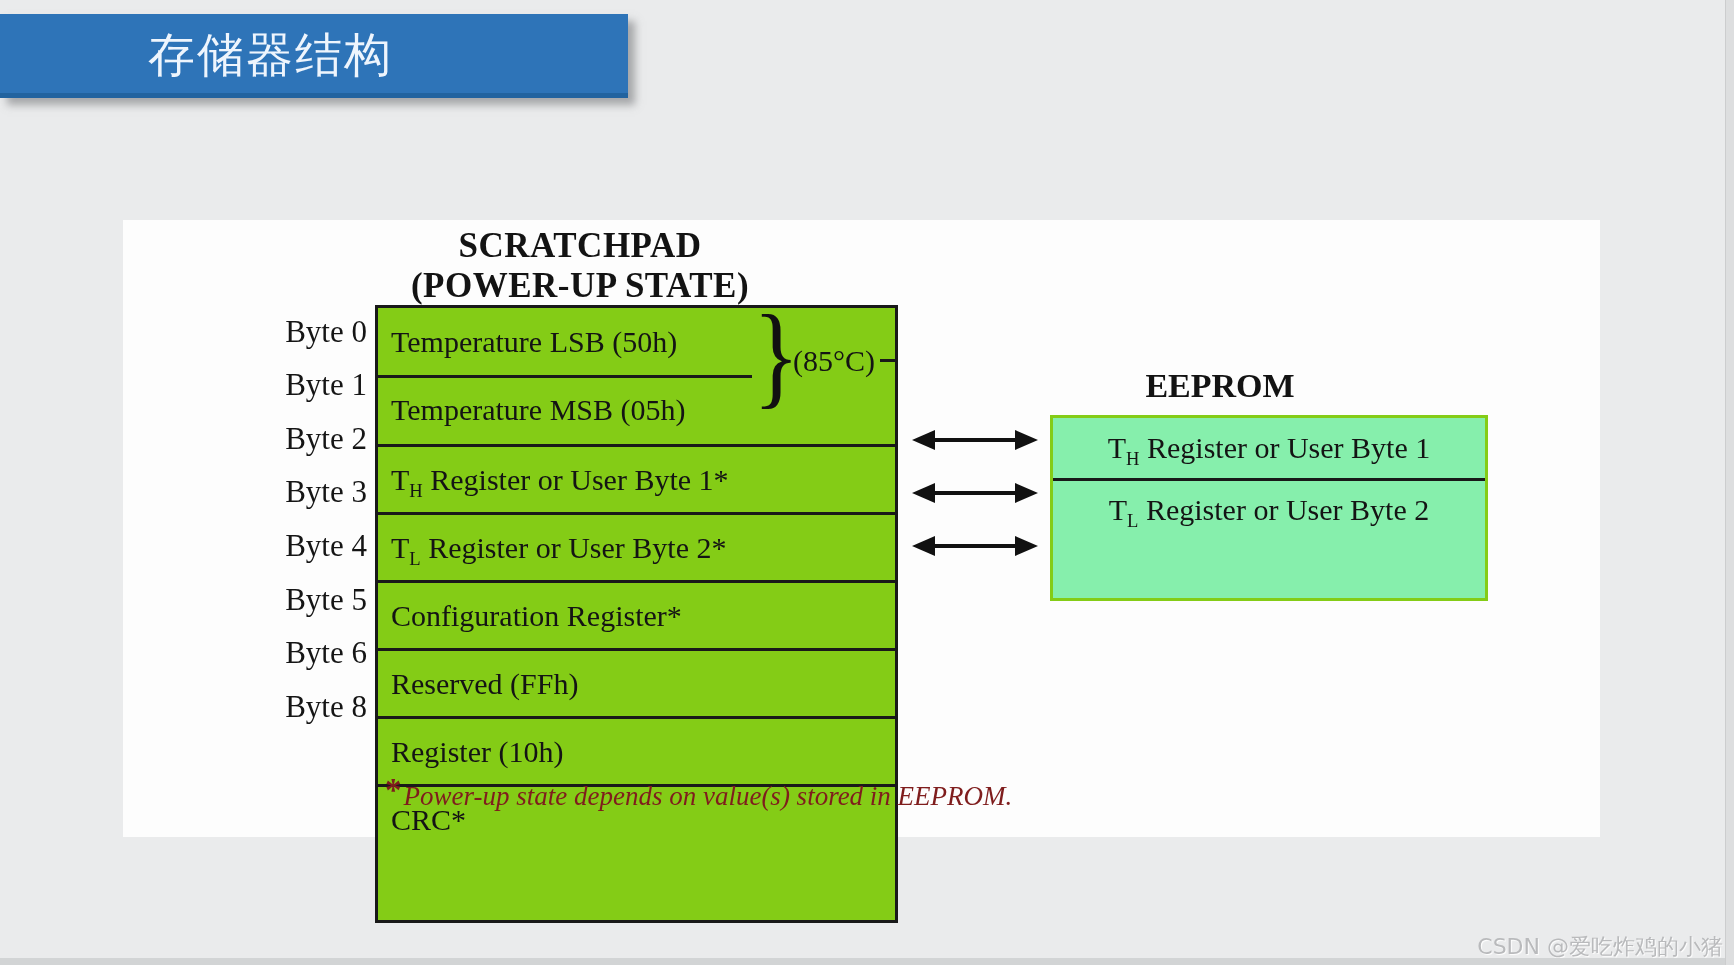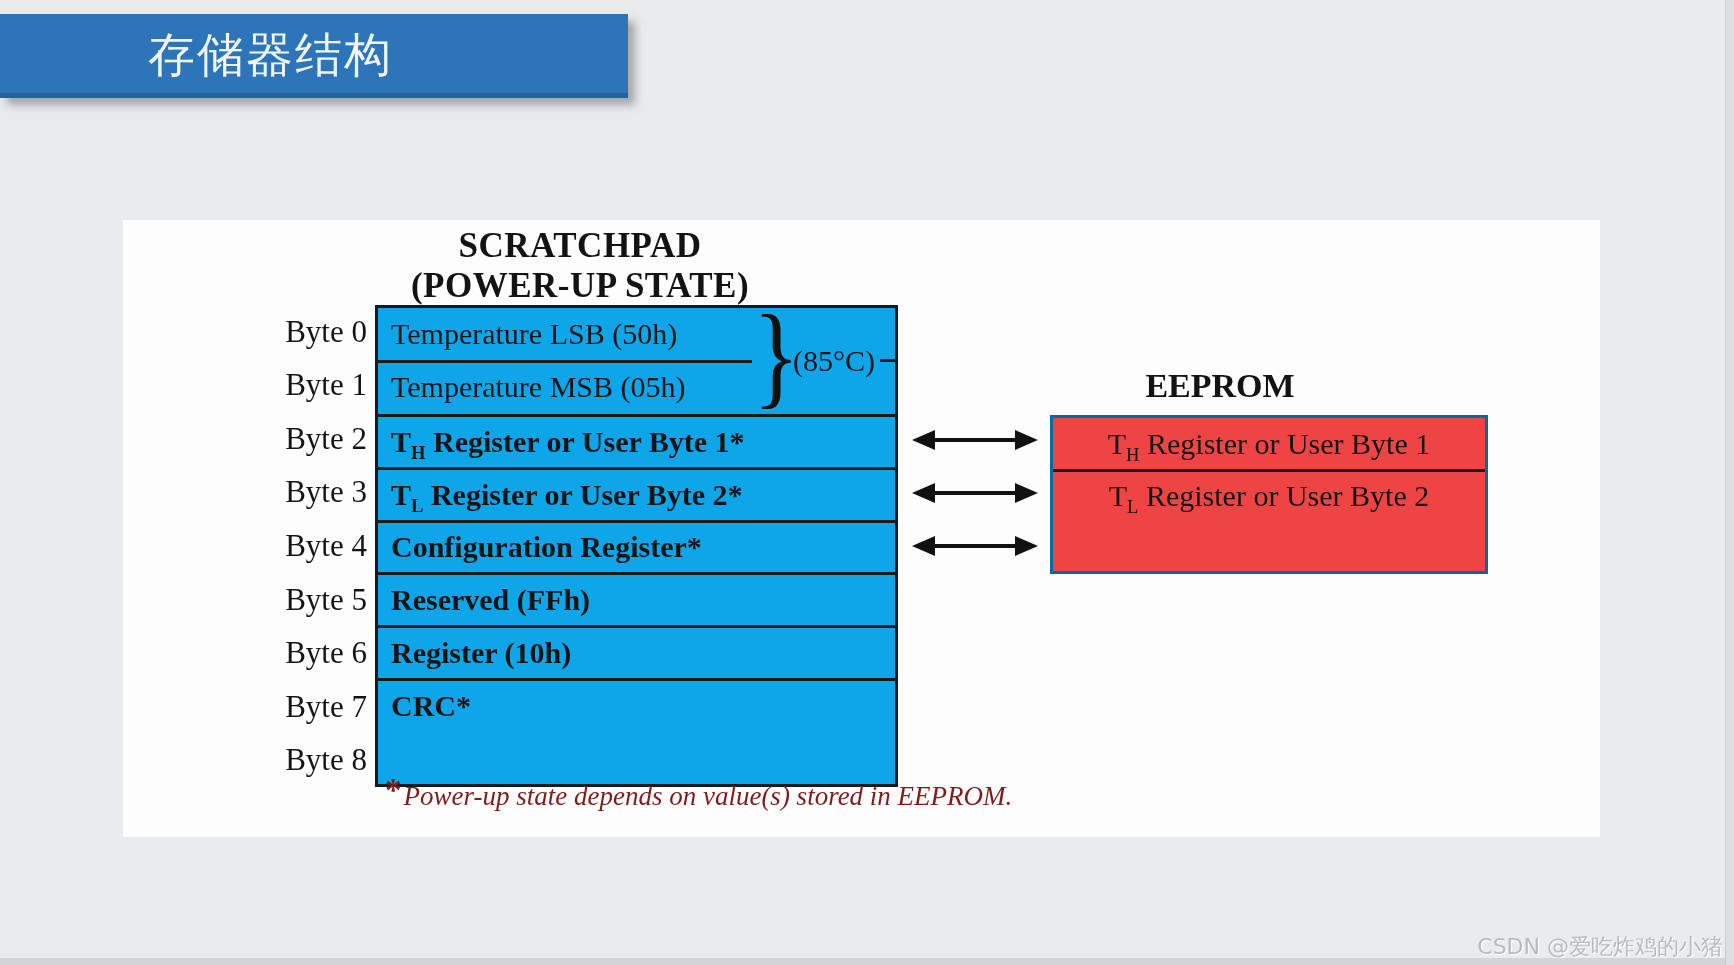--- a/index.html
+++ b/index.html
@@ -48,29 +48,29 @@
     position: absolute; left: 0; top: 85px; width: 244px; height: 482px;
     display: grid; grid-template-rows: repeat(9, 1fr);
   }
   #byte-labels .byte-label {
     display: flex; align-items: center; justify-content: flex-end;
     font-size: 31px; color: #151515;
   }
 
   
   #sp-table {
-    position: absolute; left: 252px; top: 85px; width: 523px; height: 482px;
-    border: 3px solid #191919; background: #0ea5e9;
+    position: absolute; left: 252px; top: 85px; width: 523px; height: 618px;
+    border: 3px solid #191919; background: #84cc16;
     display: grid; grid-template-rows: repeat(9, 1fr);
   }
   .sp-row {
     position: relative; display: flex; align-items: center;
     padding-left: 13px;
   }
-  .sp-row.bt { border-top: 3px solid #191919; font-weight: bold; }
+  .sp-row.bt { border-top: 3px solid #191919; }
   .sp-row .partial-top {
     position: absolute; left: 0; top: -1px; width: 374px; height: 3px;
     background: #191919;
   }
 
   
   #brace {
     position: absolute; left: 630px; top: 88px; width: 40px; height: 96px;
     font-size: 114px; line-height: 96px; color: #111;
     transform: scaleX(0.85); transform-origin: left center;
@@ -94,22 +94,22 @@
     position: relative; top: -4px; margin-right: 2px;
   }
   #footnote .fn-text { font-style: italic; }
 
   
   #ee-title {
     position: absolute; left: 947px; top: 147px; width: 300px;
     text-align: center; font-weight: bold; font-size: 34px; color: #131313;
   }
   #ee-table {
-    position: absolute; left: 927px; top: 195px; width: 438px; height: 159px;
-    border: 3px solid #0369a1; background: #ef4444;
+    position: absolute; left: 927px; top: 195px; width: 438px; height: 186px;
+    border: 3px solid #84cc16; background: #86efac;
     display: grid; grid-template-rows: repeat(3, 1fr);
   }
   .ee-row {
     display: flex; align-items: center; justify-content: center;
   }
   .ee-row.bt { border-top: 3px solid #191919; }
 
   
   .arrow { position: absolute; left: 787px; width: 130px; height: 26px; }
   .arrow svg { display: block; }
@@ -149,21 +149,20 @@
     </div>
 
     <div id="byte-labels">
         <div class="byte-label">Byte 0</div>
         <div class="byte-label">Byte 1</div>
         <div class="byte-label">Byte 2</div>
         <div class="byte-label">Byte 3</div>
         <div class="byte-label">Byte 4</div>
         <div class="byte-label">Byte 5</div>
         <div class="byte-label">Byte 6</div>
-        <div class="byte-label">Byte 7</div>
         <div class="byte-label">Byte 8</div>
       </div>
 
     <div id="sp-table">
         <div class="sp-row">
           <span class="serif30"><span>Temperature LSB (50h)</span></span>
         </div>
         <div class="sp-row">
           <div class="partial-top"></div>
           <span class="serif30"><span>Temperature MSB (05h)</span></span>

